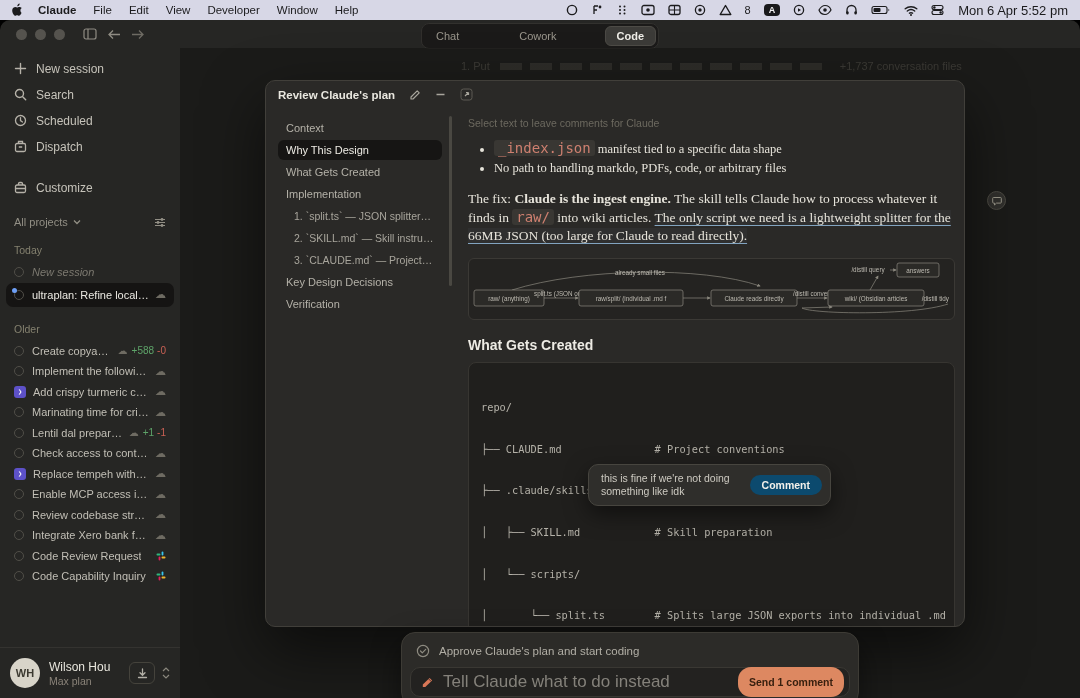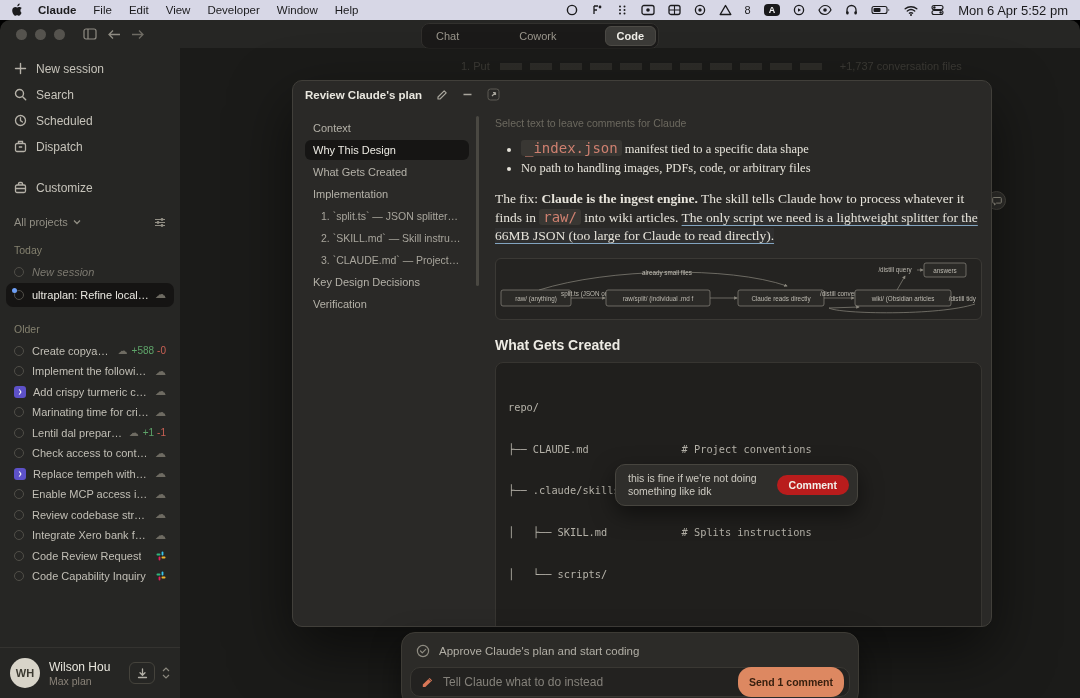--- a/index.html
+++ b/index.html
@@ -63,21 +63,21 @@
   .dlbtn { margin-left:auto; width:26px; height:22px; border:1px solid #45433c; border-radius:6px;
            display:flex; align-items:center; justify-content:center; color:#b3b0a7; }
   .updown { margin-left:7px; color:#8a877d; display:flex; flex-direction:column; line-height:5px; font-size:8px; }
 
   
   .maindim { position:absolute; top:28px; left:180px; width:900px; height:650px; background:rgba(16,15,14,0.45); }
   .dimline { position:absolute; top:12px; left:245px; color:#55524b; font-size:11px; opacity:.55; display:flex; align-items:center;margin-left:36px; }
   .dimmid { display:inline-block; width:330px; height:7px; margin:0 10px; background:repeating-linear-gradient(90deg,#3c3a35 0 22px, transparent 22px 30px); }
 
   
-  .modal { position:absolute; top:60px; left:292px; width:700px; height:547px; background:#2a2927;
+  .modal { position:absolute; top:60px; left:265px; width:700px; height:547px; background:#2a2927;
            border:1px solid #413f3a; border-radius:10px; box-shadow:0 24px 60px rgba(0,0,0,.55); z-index:10; overflow:hidden; }
   .mhead { height:27px; display:flex; align-items:center; padding:0 12px; }
   .mtitle { font-size:11.5px; font-weight:bold; color:#e9e7df; }
   .mico { margin-left:14px; color:#a8a59c; display:inline-flex; }
   .mico:first-of-type { margin-left:auto; }
   .mbody { display:flex; height:520px; }
   .mnav { width:186px; flex:none; padding:10px 10px 0 12px; position:relative; }
   .mnav-item { font-size:11px; color:#b4b1a8; padding:4px 8px; border-radius:6px; margin-bottom:2px;
                white-space:nowrap; overflow:hidden; text-overflow:ellipsis; }
   .mnav-item.active { background:#161514; color:#edebe4; }
@@ -99,34 +99,34 @@
   .h2 { margin-top:17px; font-family:"Liberation Sans",sans-serif; font-weight:bold; font-size:14px; color:#edebe4; }
   .codeblock { margin-top:9px; width:487px; background:#201f1d; border:1px solid #373531; border-radius:8px;
                padding:10px 12px; font-family:"DejaVu Sans Mono",monospace; font-size:10.3px; line-height:13.9px;
                color:#b4b1a8; white-space:pre; }
   .tline { height:13.9px; }
 
   .popup { position:absolute; left:322px; top:383px; width:243px; min-height:40px; background:#2f2e2b;
            border:1px solid #47453f; border-radius:10px; box-shadow:0 8px 22px rgba(0,0,0,.5);
            display:flex; align-items:center; padding:7px 8px 7px 12px; z-index:20; }
   .popup .ptext { font-family:"Liberation Sans",sans-serif; font-size:10.5px; color:#cdcac1; line-height:13px; width:150px; }
-  .pbtn { margin-left:auto; background:#b91c1c; color:#f2f0ea; font-family:"Liberation Sans",sans-serif;
+  .pbtn { margin-left:auto; background:#0c4a6e; color:#f2f0ea; font-family:"Liberation Sans",sans-serif;
           font-size:10.5px; font-weight:bold; border-radius:15px; padding:4px 12px; }
 
   .floatcirc { position:absolute; top:171px; left:987px; width:19px; height:19px; border-radius:50%;
                background:#31302d; border:1px solid #4c4a43; display:flex; align-items:center; justify-content:center;
                color:#999689; z-index:8; }
 
   .actionbar { position:absolute; top:612px; left:401px; width:458px; background:#2c2b28; border:1px solid #3d3b35;
                border-radius:14px; padding:7px 8px 8px 8px; z-index:30; box-shadow:0 10px 30px rgba(0,0,0,.45); }
   .approve { display:flex; align-items:center; height:22px; padding:0 6px; color:#b1aea5; font-size:11.5px; }
   .approve svg { margin-right:9px; }
   .tellrow { margin-top:5px; display:flex; align-items:center; background:#232220; border:1px solid #3a3833;
              border-radius:10px; height:30px; padding:0 5px 0 10px; }
-  .tellrow .ph { color:#84817a; font-size:12px; margin-left:9px; }
+  .tellrow .ph { color:#84817a; font-size:17px; margin-left:9px; }
   .sendbtn { margin-left:auto; background:#dd8861; color:#39200f; font-size:10.5px; font-weight:bold;
              border-radius:13px; padding:9px 11px; }
 
   svg { display:block; }
   .dgtxt { font-size:6.3px; fill:#bdbab1; font-family:"Liberation Sans",sans-serif; }
   .dgbox { fill:#2b2a27; stroke:#8b887e; stroke-width:0.7; }
   .dgline { stroke:#8b887e; stroke-width:0.7; fill:none; }
 </style>
 </head>
 <body>
@@ -465,21 +465,21 @@
         <div class="mnav-item">Key Design Decisions</div>
         <div class="mnav-item">Verification</div>
         <div class="mnav-scroll"></div>
       </div>
 
       <div class="mcontent">
         <div class="hint">Select text to leave comments for Claude</div>
 
         <ul class="blts">
           <li><span class="codechip">_index.json</span><span> manifest tied to a specific data shape</span></li>
-          <li><span>No path to handling images, PDFs, code, or arbitrary files</span></li>
+          <li><span>No path to handling markdo, PDFs, code, or arbitrary files</span></li>
         </ul>
 
         <div class="fixp">
           <span>The fix: </span><b>Claude is the ingest engine.</b><span> The skill tells Claude how to process whatever it finds in </span><span class="codechip">raw/</span><span> into wiki articles. </span><span class="usel">The only script we need is a lightweight splitter for the 66MB JSON (too large for Claude to read directly).</span>
         </div>
 
         <div class="diagram">
           <svg width="479" height="54" viewBox="0 0 479 54">
             <defs>
                 <marker id="ah" markerWidth="5" markerHeight="5" refX="4" refY="2.5" orient="auto">
@@ -510,22 +510,23 @@
             <path class="dgline" d="M476 42 C 440 54, 340 52, 330 46 L 360 45" marker-end="url(#ah)"></path>
           </svg>
         </div>
 
         <div class="h2">What Gets Created</div>
 
         <div class="codeblock">
           <div class="tline">repo/</div>
           <div class="tline">├── CLAUDE.md               # Project conventions</div>
           <div class="tline">├── .claude/skills/distill/</div>
-          <div class="tline">│   ├── SKILL.md            # Splits instructions</div>
+          <div class="tline">│   ├── SKILL.md            # Skill preparation</div>
           <div class="tline">│   └── scripts/</div>
+          <div class="tline">│       └── split.ts        # Splits large JSON exports into individual .md</div>
           
           
           
           
           
           
           
         </div>
 
       </div>

